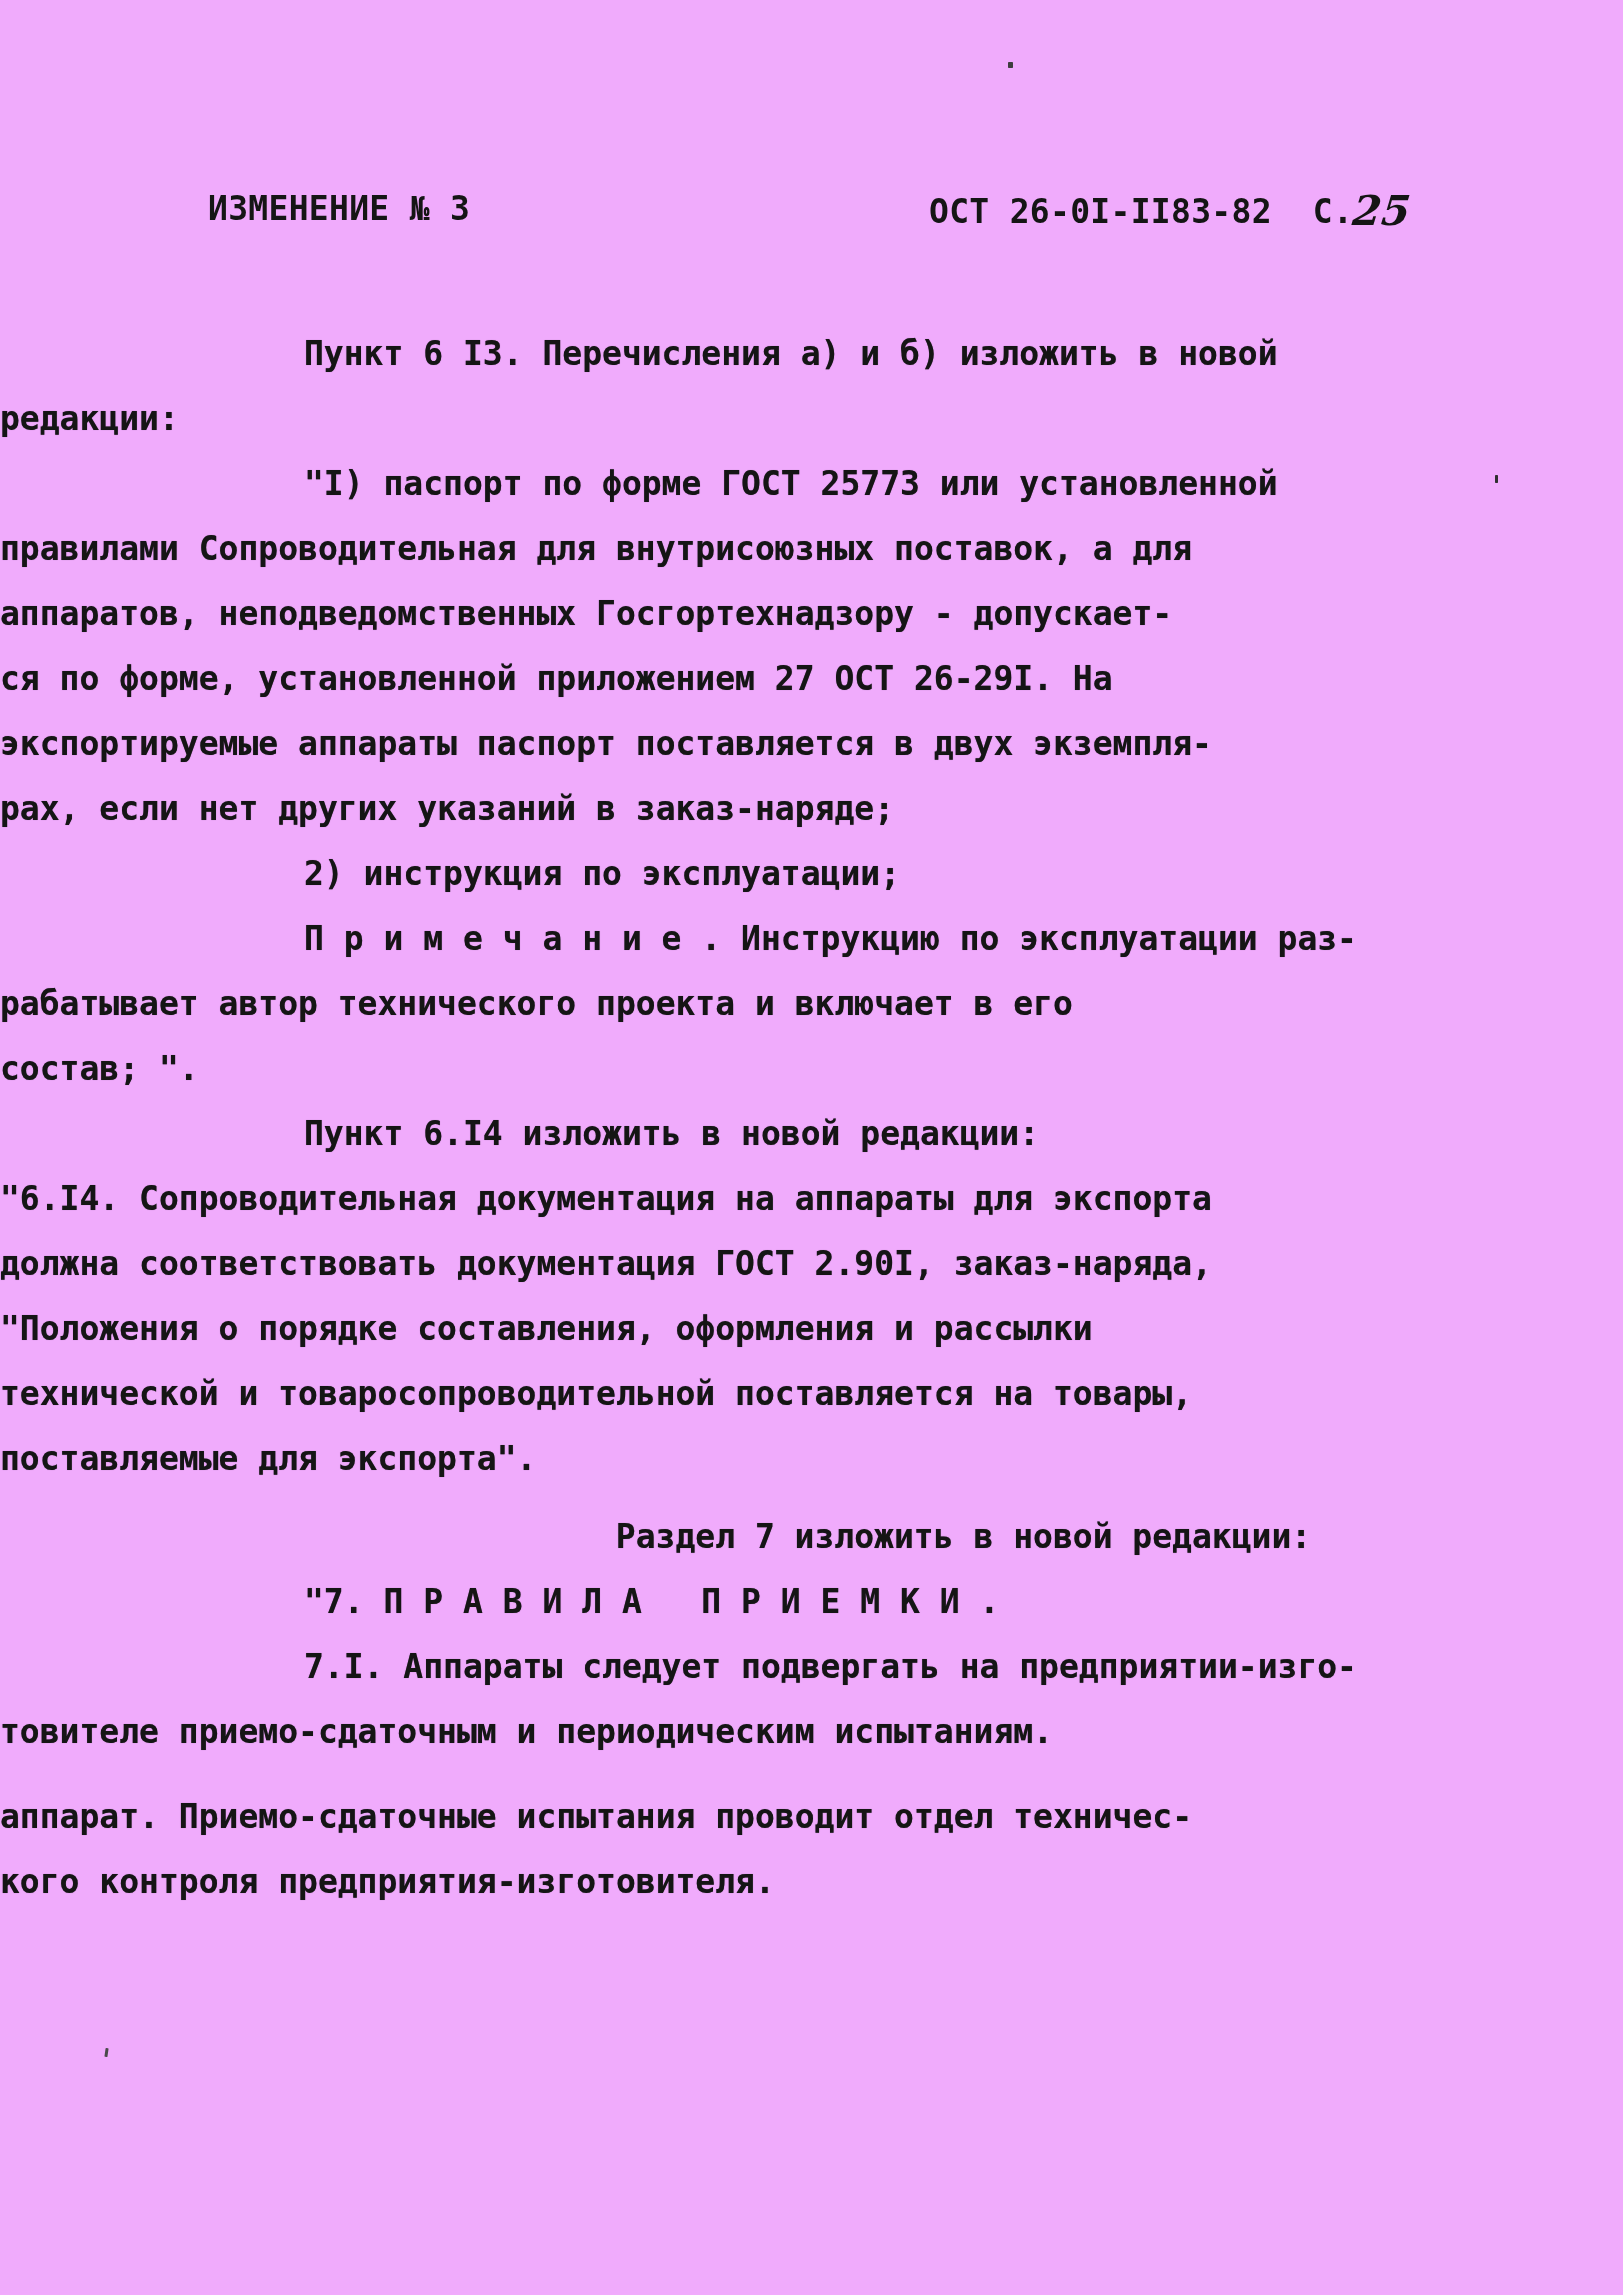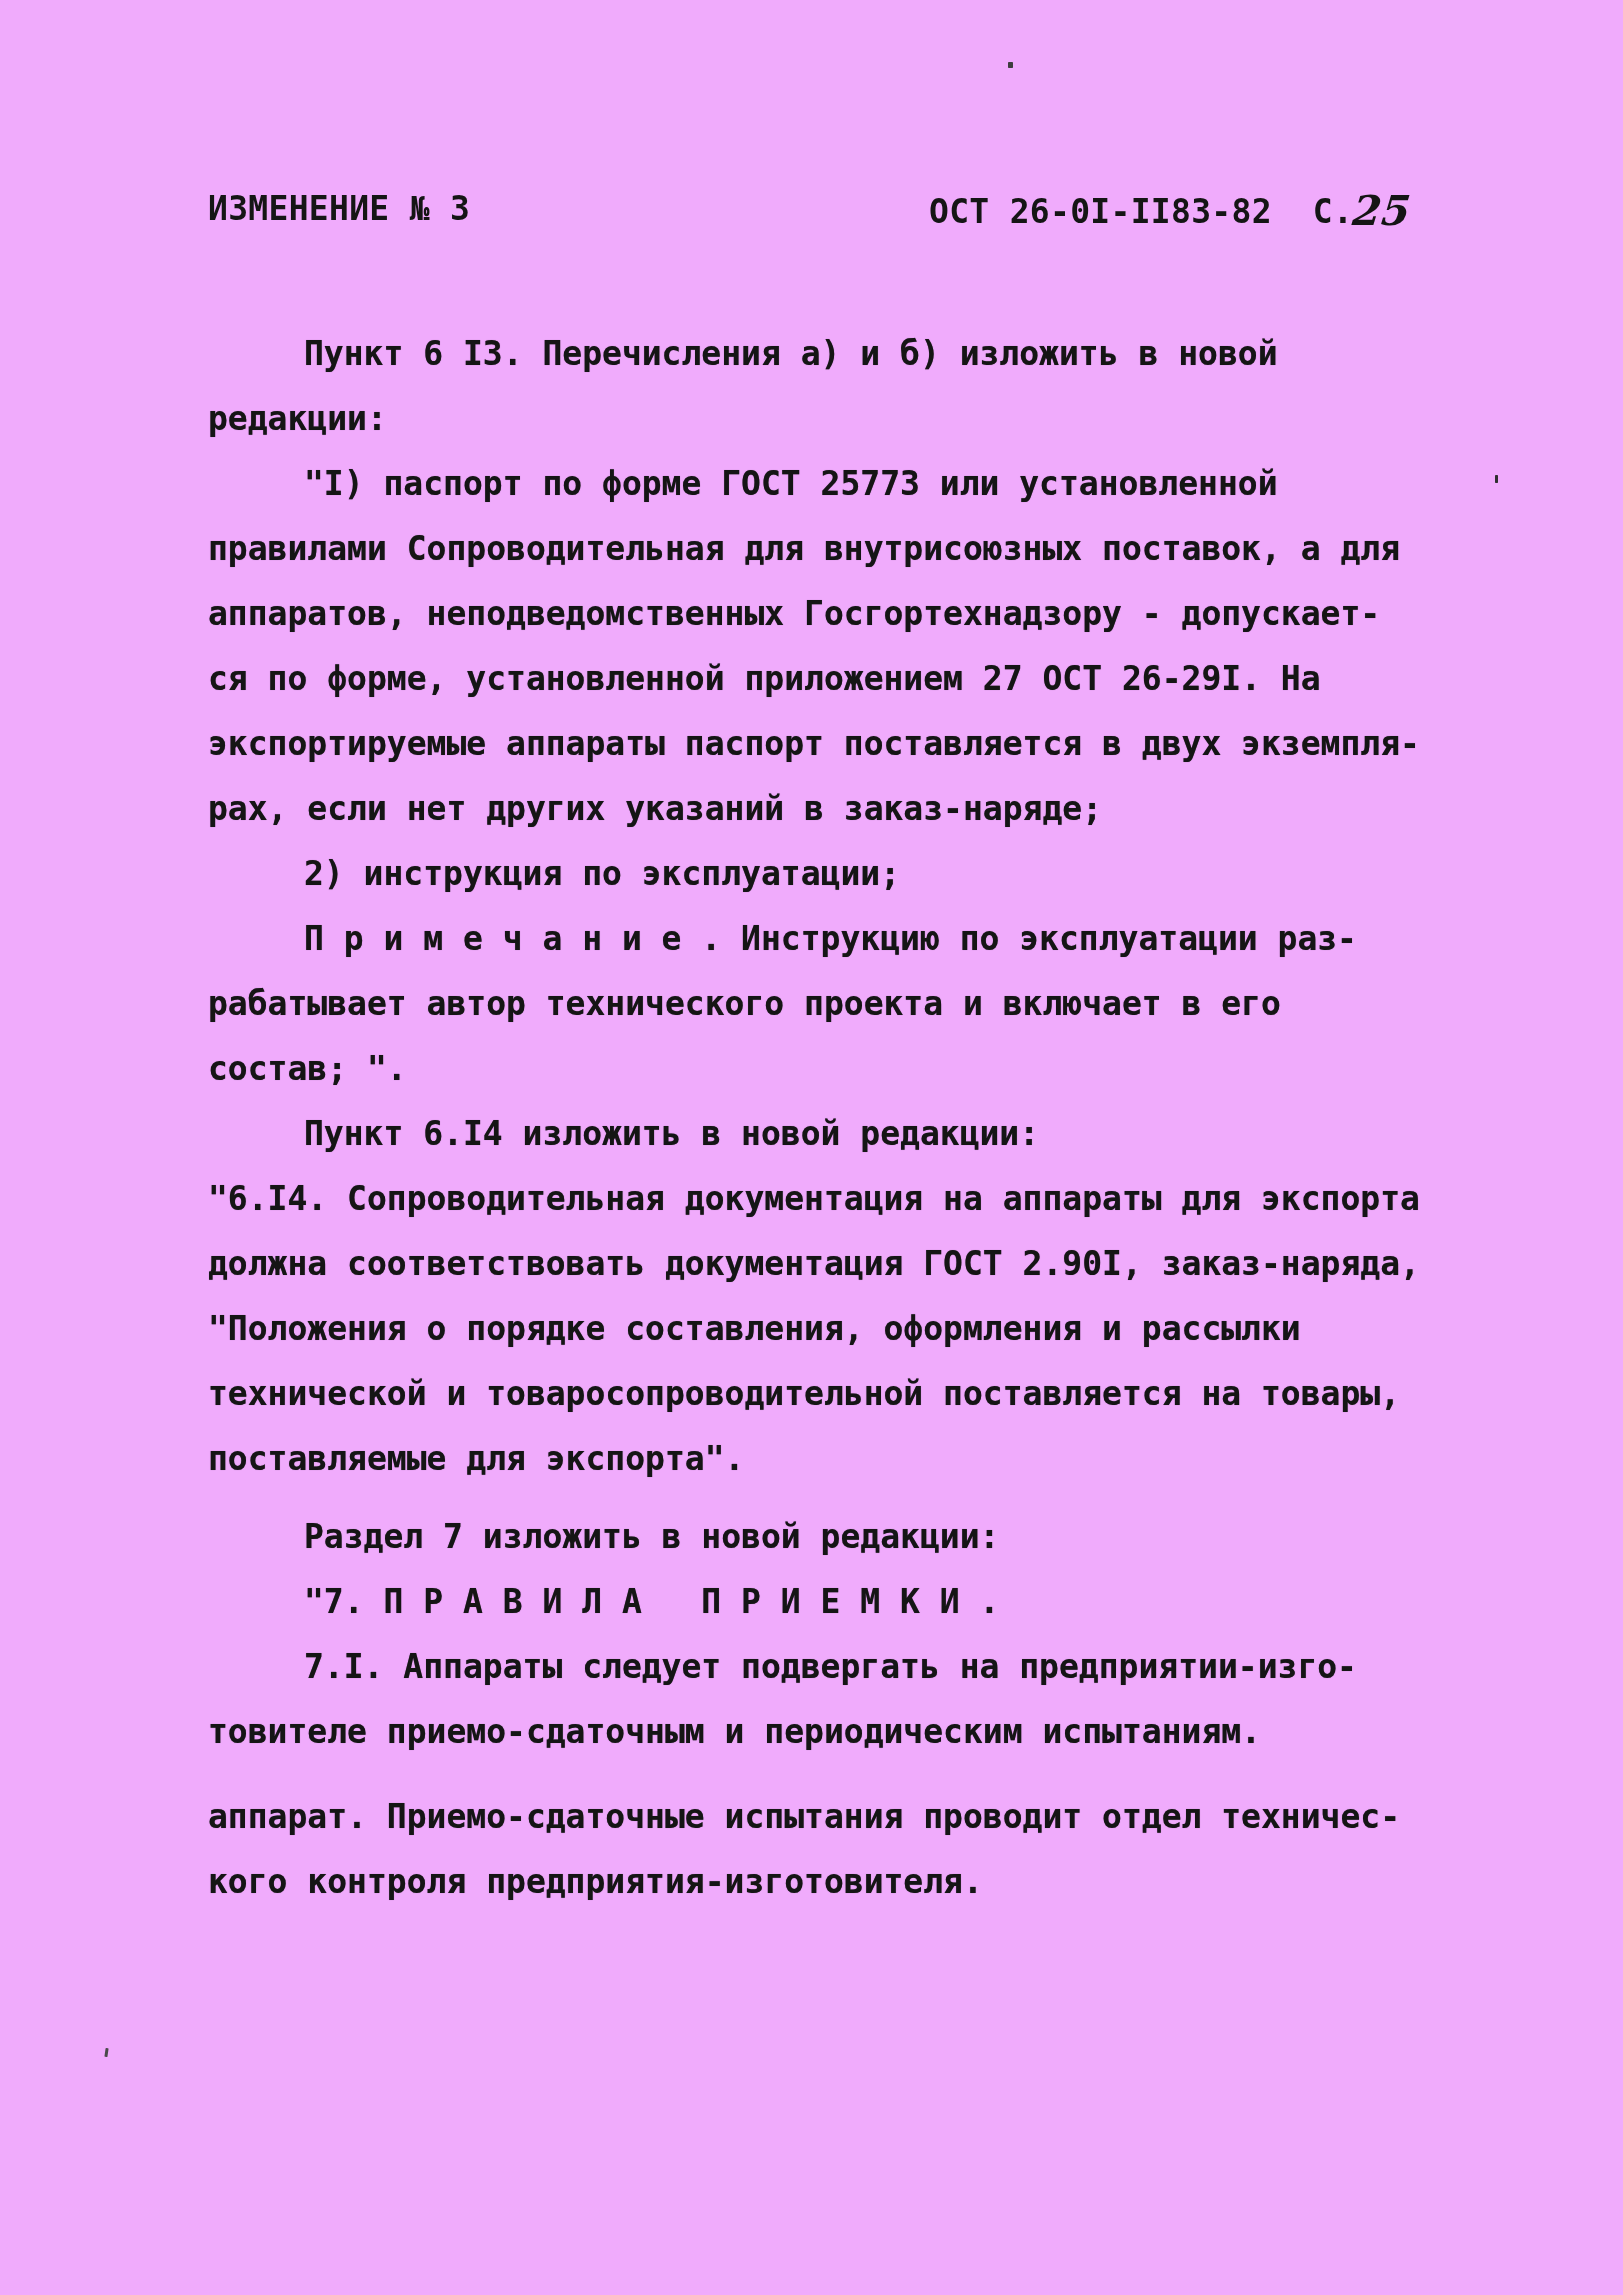--- a/index.html
+++ b/index.html
@@ -32,28 +32,27 @@
     font-family: "DejaVu Serif", serif;
     font-style: italic;
     font-size: 41px;
     display: inline-block;
     transform: translateY(2px) skewX(-6deg);
   }
 
   
   .doc-body { position: absolute; top: 321px; left: 0; right: 0; }
   .para { margin: 0; }
-  .para.wide  { margin-top: 13px; }
+  .para.wide  { margin-top: 13px; text-align: center; }
   .para.wider { margin-top: 19.6px; }
   .line {
     height: 65px;
     line-height: 65px;
     font-size: 33px;
     white-space: pre;
-    padding-left: 208px;
     text-shadow: 0 0 0.7px rgba(10,10,10,0.55);
   }
   .line.indent { padding-left: 304px; }
 
   
   .artifact { position: absolute; background: #3a3a3a; border-radius: 0.7px; }
   .a-top    { left: 1008px; top: 62px;  width: 4.6px;  height: 5.9px;  background: #3d3d3d; }
   .a-right  { left: 1495px; top: 475px; width: 3.3px;  height: 7.9px; background: #2f2f2f; }
   .a-bottom { left: 105px;  top: 2048px; width: 2.6px; height: 9.2px; background: #4a4a4a; transform: rotate(8deg); }
 </style>

